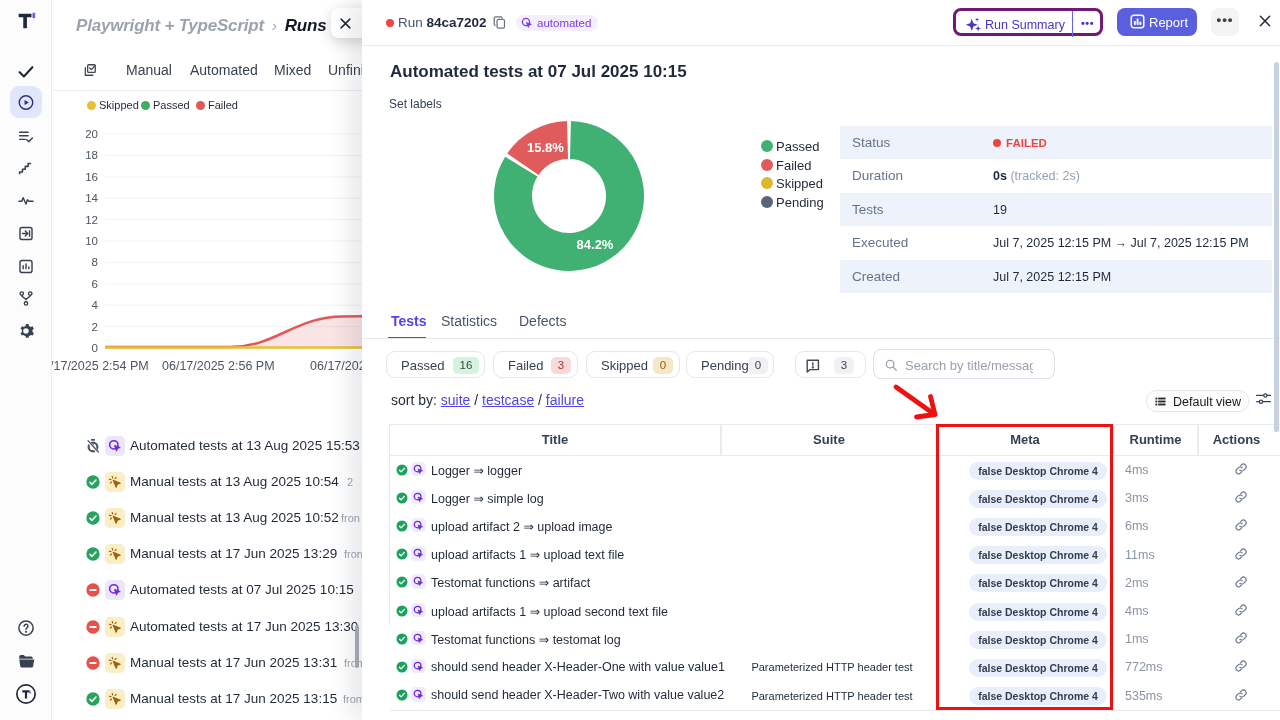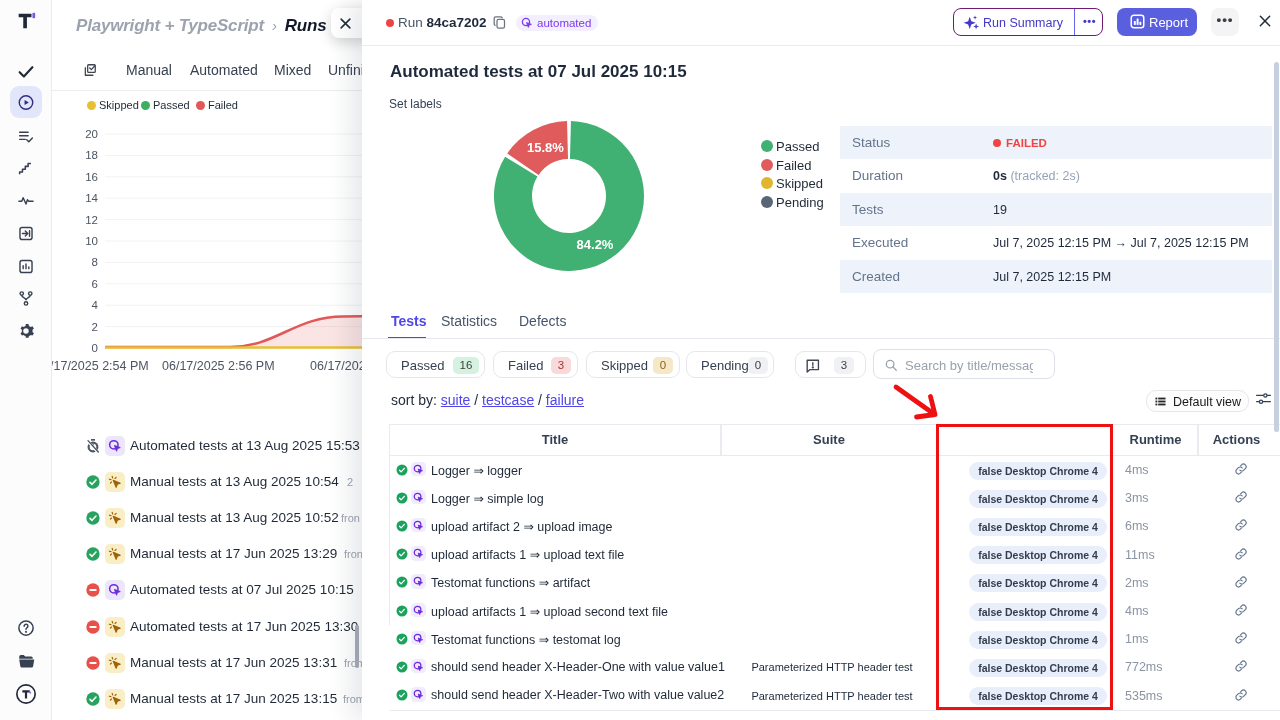--- a/index.html
+++ b/index.html
@@ -40,21 +40,21 @@
 #drawer { position:absolute; left:362px; top:0; width:918px; height:720px; background:#fff;
   box-shadow:-12px 0 22px rgba(30,41,59,0.10); z-index:10; }
 #dhead { position:absolute; left:0; top:0; width:918px; height:46px; border-bottom:1px solid #e8ebf0; background:#fff; }
 #runlabel { position:absolute; left:36px; top:15px; font-size:13.5px; color:#475569; }
 #runlabel b { color:#1e293b; font-weight:bold; }
 #reddot { position:absolute; left:24px; top:19px; width:8px; height:8px; border-radius:50%; background:#ef4444; }
 #autochip { position:absolute; left:154px; top:15px; height:15.5px; background:#f3effe; border-radius:8px;
   font-size:11.5px; color:#7c3aed; padding:1.5px 7px 0 21px; }
 #autochip svg { position:absolute; left:5px; top:2px; }
 .hbtn { position:absolute; top:8px; height:28px; border-radius:8px; font-size:13.5px; }
-#btn-runsum { left:591px; width:150px; border:1px solid #701a75; color:#4338ca; background:#fff; }
+#btn-runsum { left:591px; width:150px; border:3px solid #701a75; color:#4338ca; background:#fff; }
 #btn-runsum .txt { position:absolute; left:29px; top:7px; font-size:12.5px; white-space:nowrap;}
 #btn-runsum .dots { position:absolute; right:6px; top:6px; color:#4338ca; font-size:11px; letter-spacing:0.5px; font-weight:bold; }
 #btn-runsum .div { position:absolute; right:27px; top:0; width:1px; height:26px; background:#6366f1; }
 #btn-report { left:755px; width:80px; background:#5a5fe0; color:#fff; }
 #btn-report .txt { position:absolute; left:32px; top:7px; font-size:13px; white-space:nowrap; }
 #btn-dots { left:849px; width:28px; background:#f4f4f5; color:#3f3f46; text-align:center; line-height:24px; letter-spacing:1px; font-weight:bold; }
 #btn-x { position:absolute; left:895px; top:13px; }
 #dtitle { position:absolute; left:28px; top:62px; font-size:17px; font-weight:bold; color:#1e293b; }
 #setlabels { position:absolute; left:27px; top:97px; font-size:12px; color:#334155; }
 
@@ -471,20 +471,21 @@
   </div>
   <svg id="sliders" width="15" height="13" viewBox="0 0 24 20" fill="none" stroke="#334155" stroke-width="2">
         <path d="M1 5h22M1 15h22" stroke-linecap="round"></path>
         <circle cx="15" cy="5" r="2.6" fill="#fff"></circle>
         <circle cx="8" cy="15" r="2.6" fill="#fff"></circle>
       </svg>
 
   <div id="ttable">
     <div class="th" style="left:0;width:332px">Title</div>
     <div class="th" style="left:332px;width:216px">Suite</div>
+    <div class="th" style="left:548px;width:176px">Meta</div>
     <div class="th" style="left:724px;width:85px">Runtime</div>
     <div class="th" style="left:809px;width:75px;border-right:none">Actions</div>
     <div id="thead-line"></div>
         <div id="tbot-line"></div>
   <div class="trow" style="top:30px">
           <svg class="ck" width="12" height="12" viewBox="0 0 24 24">
             <circle cx="12" cy="12" r="11" fill="#1ba35e"></circle>
             <path d="M7 12.5l3.2 3.2 6.5-7" stroke="#fff" stroke-width="2.6" fill="none" stroke-linecap="round" stroke-linejoin="round"></path>
           </svg>
           <span class="mgbg">

